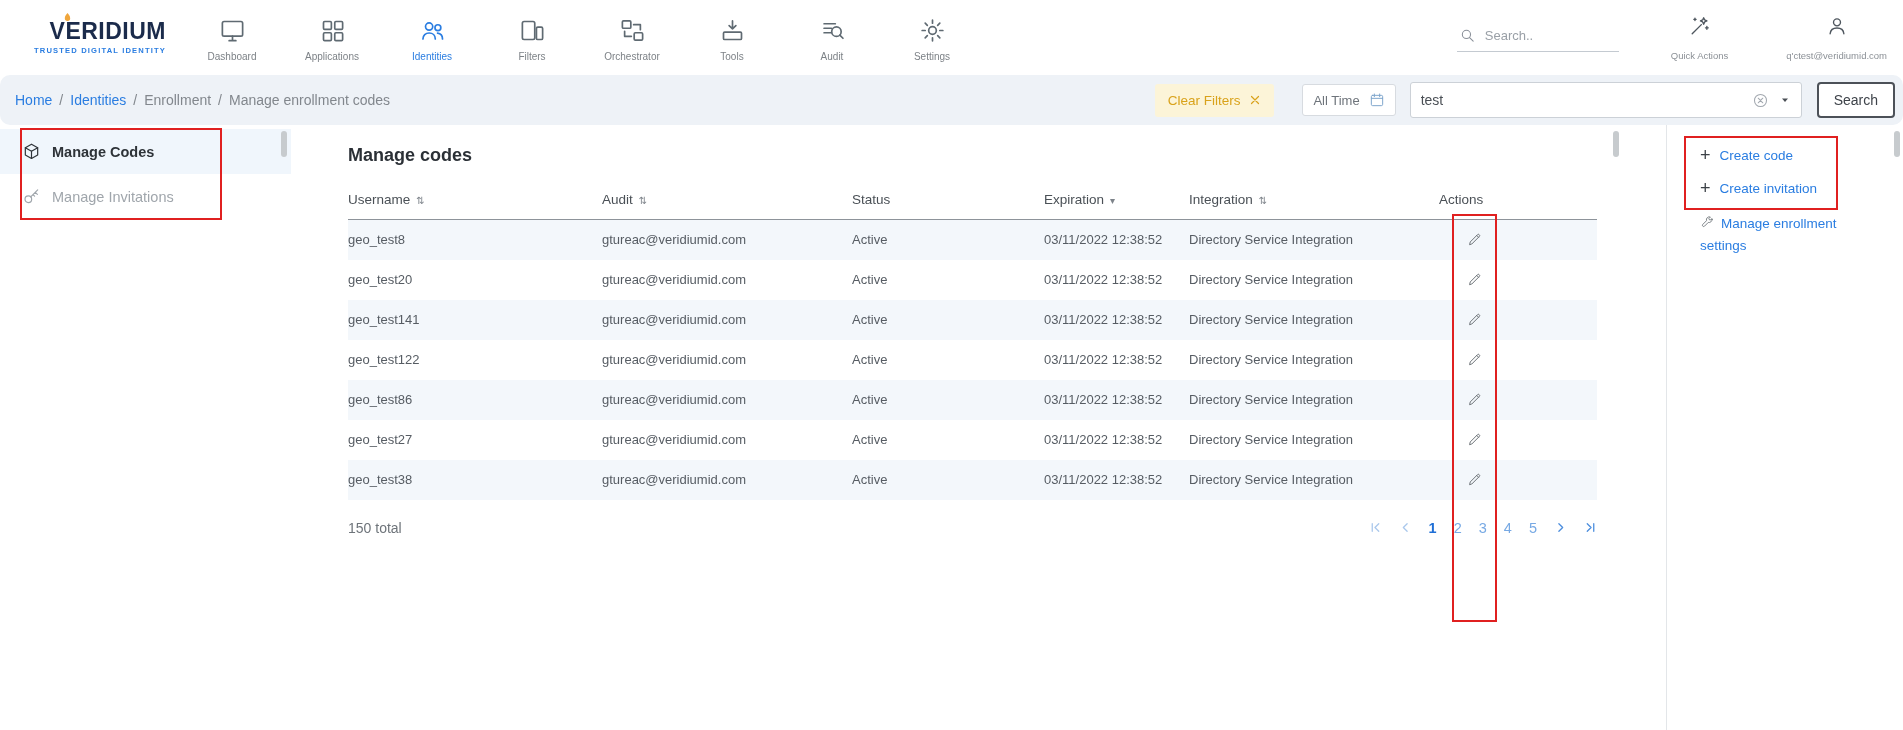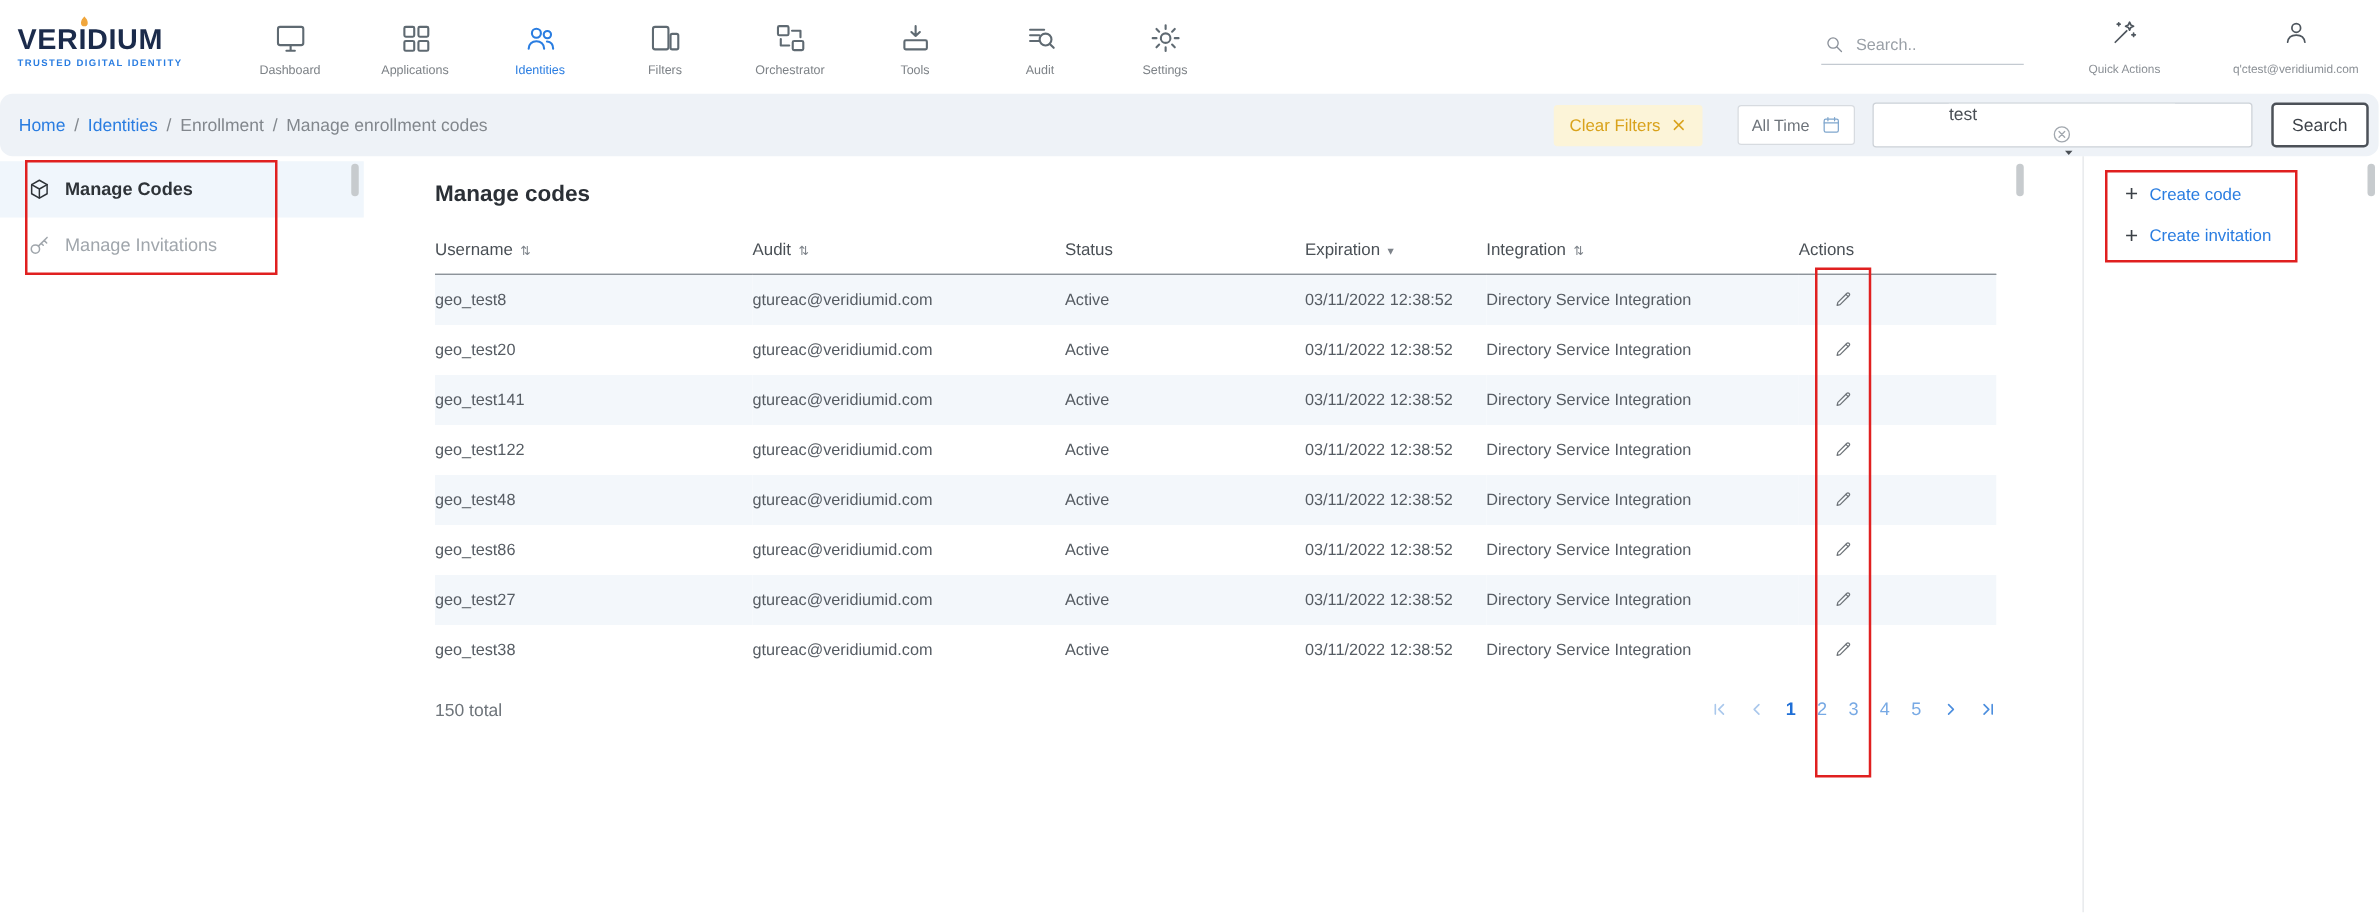--- a/index.html
+++ b/index.html
@@ -2,21 +2,21 @@
 <html style="--accent: #2a7de1; --annotation: #e02020; --clear-filters-bg: #fcf4d8; --clear-filters-text: #d9a21b; --row-alt: #f3f7fb; --crumb-bar-bg: #eef2f7;"><head>
 <meta charset="utf-8">
 <style>
   * { box-sizing:border-box; margin:0; padding:0; }
   html,body { width:1903px; height:730px; }
   body { font-family:"Liberation Sans","DejaVu Sans",sans-serif; background:#fff; position:relative; display:flex; flex-direction:column; overflow:hidden; }
   svg { display:block; }
 
   
   .topnav { height:75px; display:flex; align-items:center; flex:0 0 auto; background:#fff; }
-  .logo-wrap { margin-left:14px; width:152px; position:relative; cursor:pointer; }
+  .logo-wrap { margin-left:14px; width:152px; position:relative; cursor:pointer;text-align:right; }
   .logo-text { font-size:23px; font-weight:800; color:#1b2b4b; letter-spacing:.5px; line-height:1; }
   .logo-mark { position:absolute; left:49px; top:-7px; color:#f0a63c; }
   .logo-tag { font-size:7.6px; font-weight:700; color:#2a7de1; letter-spacing:1.15px; margin-top:3px; }
   .nav { display:flex; margin-left:16px; }
   .nav-item { width:100px; display:flex; flex-direction:column; align-items:center; gap:7px; padding-top:4px; color:#5f6a72; cursor:pointer; }
   .nav-item .ni-icon svg { width:27px; height:27px; }
   .nav-item .ni-label { font-size:10px; color:#7d8287; }
   .nav-item.active { color:var(--accent); }
   .nav-item.active .ni-label { color:var(--accent); }
   .topbar-right { margin-left:auto; display:flex; align-items:center; }
@@ -31,21 +31,21 @@
 
   
   .crumbbar { height:50px; flex:0 0 auto; background:var(--crumb-bar-bg); display:flex; align-items:center; padding-left:15px;border-radius:10px; }
   .crumb { display:flex; align-items:center; gap:7px; font-size:14px; color:#82878d; }
   .crumb .link { color:var(--accent); cursor:pointer; }
   .crumb-right { margin-left:auto; display:flex; align-items:center; margin-right:8px; }
   .clear-filters { display:flex; align-items:center; gap:9px; background:var(--clear-filters-bg); color:var(--clear-filters-text); font-size:13.5px; padding:9px 13px; border-radius:3px; cursor:pointer; }
   .clear-filters svg { width:12px; height:12px; }
   .all-time { display:flex; align-items:center; gap:9px; margin-left:28px; background:#fff; border:1px solid #d7dbe0; color:#6e747b; font-size:13px; padding:7px 10px; border-radius:3px; cursor:pointer; }
   .all-time svg { width:16px; height:16px; color:#7fa6cd; }
-  .filter-input { margin-left:14px; width:304px; height:36px; background:#fff; border:1px solid #ccd1d7; border-radius:3px; display:flex; align-items:center; padding:0 10px;flex-direction:column; }
+  .filter-input { margin-left:14px; width:392px; height:36px; background:#fff; border:1px solid #ccd1d7; border-radius:3px; display:flex; align-items:center; padding:0 10px; }
   .filter-input input { flex:1; border:0; outline:0; font-size:14px; color:#4a4f55; font-family:inherit; }
   .filter-input .clr svg { width:17px; height:17px; color:#a2a8af; }
   .filter-input .car svg { width:12px; height:12px; color:#4a4f55; margin-left:10px; }
   .search-btn { margin-left:15px; background:#fff; border:2px solid #4c5158; color:#3e434a; border-radius:4px; font-size:14px; font-family:inherit; padding:8px 15px; cursor:pointer; }
 
   
   .content { flex:1; display:flex; position:relative; }
   .sidebar { width:291px; padding-top:4px; }
   .side-item { height:45px; display:flex; align-items:center; gap:11px; padding-left:22px; font-size:14.5px; color:#a0a6ac; cursor:pointer; }
   .side-item .si-icon svg { width:19px; height:19px; }
@@ -327,31 +327,20 @@
             <td>Active</td>
             <td>03/11/2022 12:38:52</td>
             <td>Directory Service Integration</td>
             <td class="action-cell"><button class="edit-btn"><svg viewBox="0 0 24 24" fill="none" stroke="currentColor" stroke-width="1.5" stroke-linecap="round" stroke-linejoin="round">
                   <path d="M4 20l.9-3.6L15.9 5.4a1.55 1.55 0 012.2 0l.5.5a1.55 1.55 0 010 2.2L7.6 19.1z"></path>
                   <path d="M14.6 6.7l2.7 2.7"></path>
                 </svg></button></td>
           </tr>
           <tr>
             <td>geo_test122</td>
-            <td>gtureac@veridiumid.com</td>
-            <td>Active</td>
-            <td>03/11/2022 12:38:52</td>
-            <td>Directory Service Integration</td>
-            <td class="action-cell"><button class="edit-btn"><svg viewBox="0 0 24 24" fill="none" stroke="currentColor" stroke-width="1.5" stroke-linecap="round" stroke-linejoin="round">
-                  <path d="M4 20l.9-3.6L15.9 5.4a1.55 1.55 0 012.2 0l.5.5a1.55 1.55 0 010 2.2L7.6 19.1z"></path>
-                  <path d="M14.6 6.7l2.7 2.7"></path>
-                </svg></button></td>
-          </tr>
-          <tr>
-            <td>geo_test48</td>
             <td>gtureac@veridiumid.com</td>
             <td>Active</td>
             <td>03/11/2022 12:38:52</td>
             <td>Directory Service Integration</td>
             <td class="action-cell"><button class="edit-btn"><svg viewBox="0 0 24 24" fill="none" stroke="currentColor" stroke-width="1.5" stroke-linecap="round" stroke-linejoin="round">
                   <path d="M4 20l.9-3.6L15.9 5.4a1.55 1.55 0 012.2 0l.5.5a1.55 1.55 0 010 2.2L7.6 19.1z"></path>
                   <path d="M14.6 6.7l2.7 2.7"></path>
                 </svg></button></td>
           </tr>
           <tr>
@@ -423,20 +412,25 @@
 
   <div class="rightpanel">
     <div class="rp-link">
       <span class="rp-plus">+</span>
       <span class="rp-label">Create code</span>
     </div>
     <div class="rp-link">
       <span class="rp-plus">+</span>
       <span class="rp-label">Create invitation</span>
     </div>
+    <div class="rp-settings">
+      <span class="wrench"><svg viewBox="0 0 24 24" fill="none" stroke="currentColor" stroke-width="1.5" stroke-linecap="round" stroke-linejoin="round">
+            <path d="M20.7 6.2a5 5 0 01-6.5 4.8l-6.4 6.4a2.1 2.1 0 11-3-3l6.4-6.4A5 5 0 0117.8 1.8l-3 3 2.5 2.5 3-3c.2.6.4 1.2.4 1.9z"></path>
+          </svg></span><span>Manage enrollment settings</span>
+    </div>
   </div>
 </div>
 
 <div class="anno" style="left:20px;top:128px;width:202px;height:92px"></div>
 <div class="anno" style="left:1452px;top:214px;width:45px;height:408px"></div>
 <div class="anno" style="left:1684px;top:136px;width:154px;height:74px"></div>
 
 <div class="thumb" style="left:281px;top:131px"></div>
 <div class="thumb" style="left:1613px;top:131px"></div>
 <div class="thumb" style="left:1894px;top:131px"></div>

